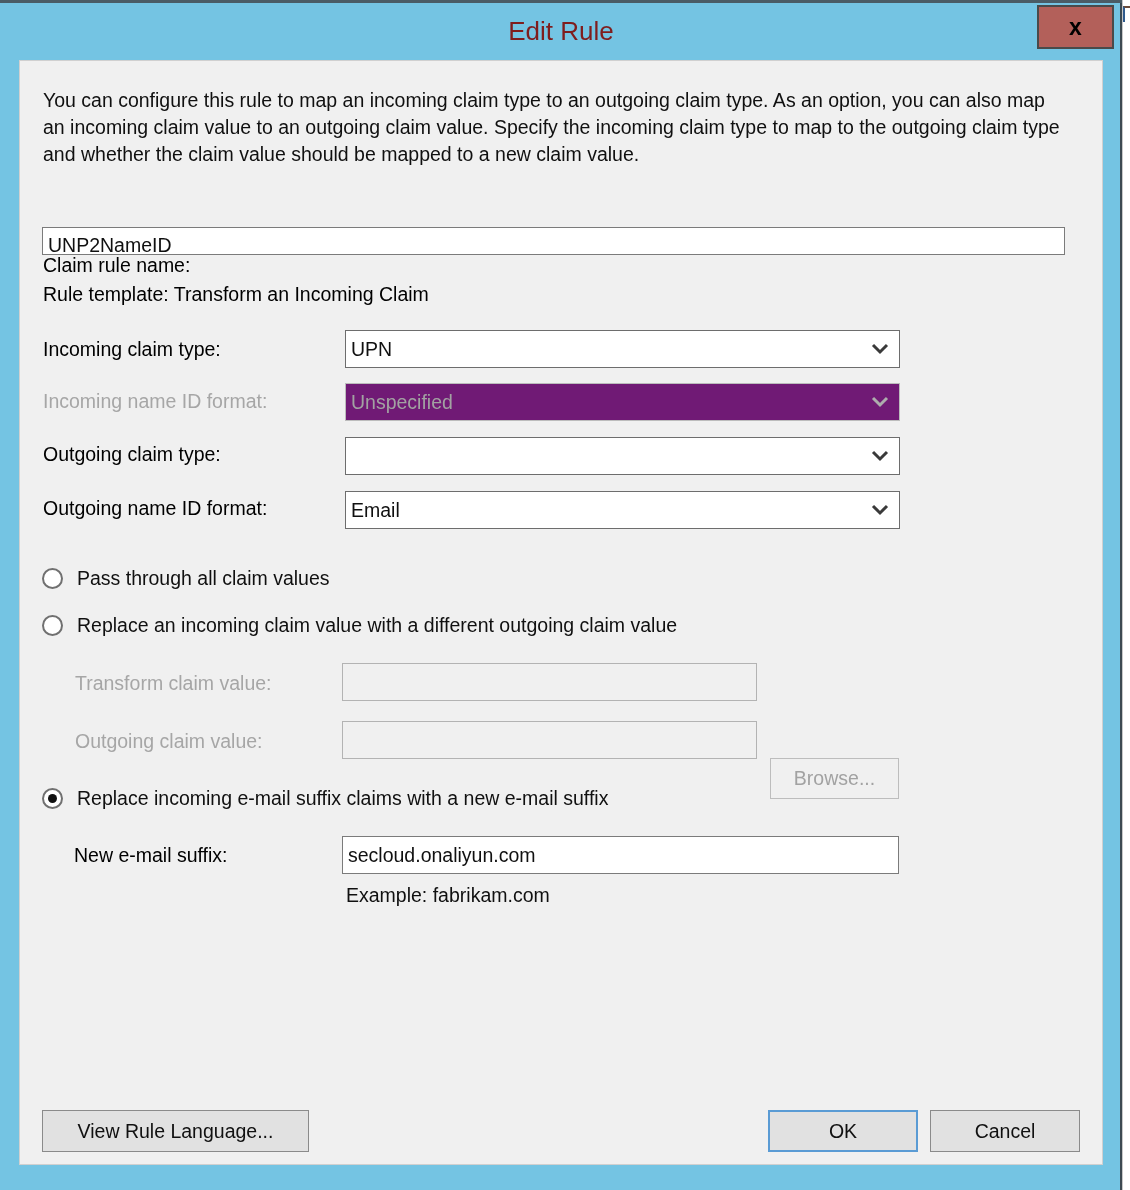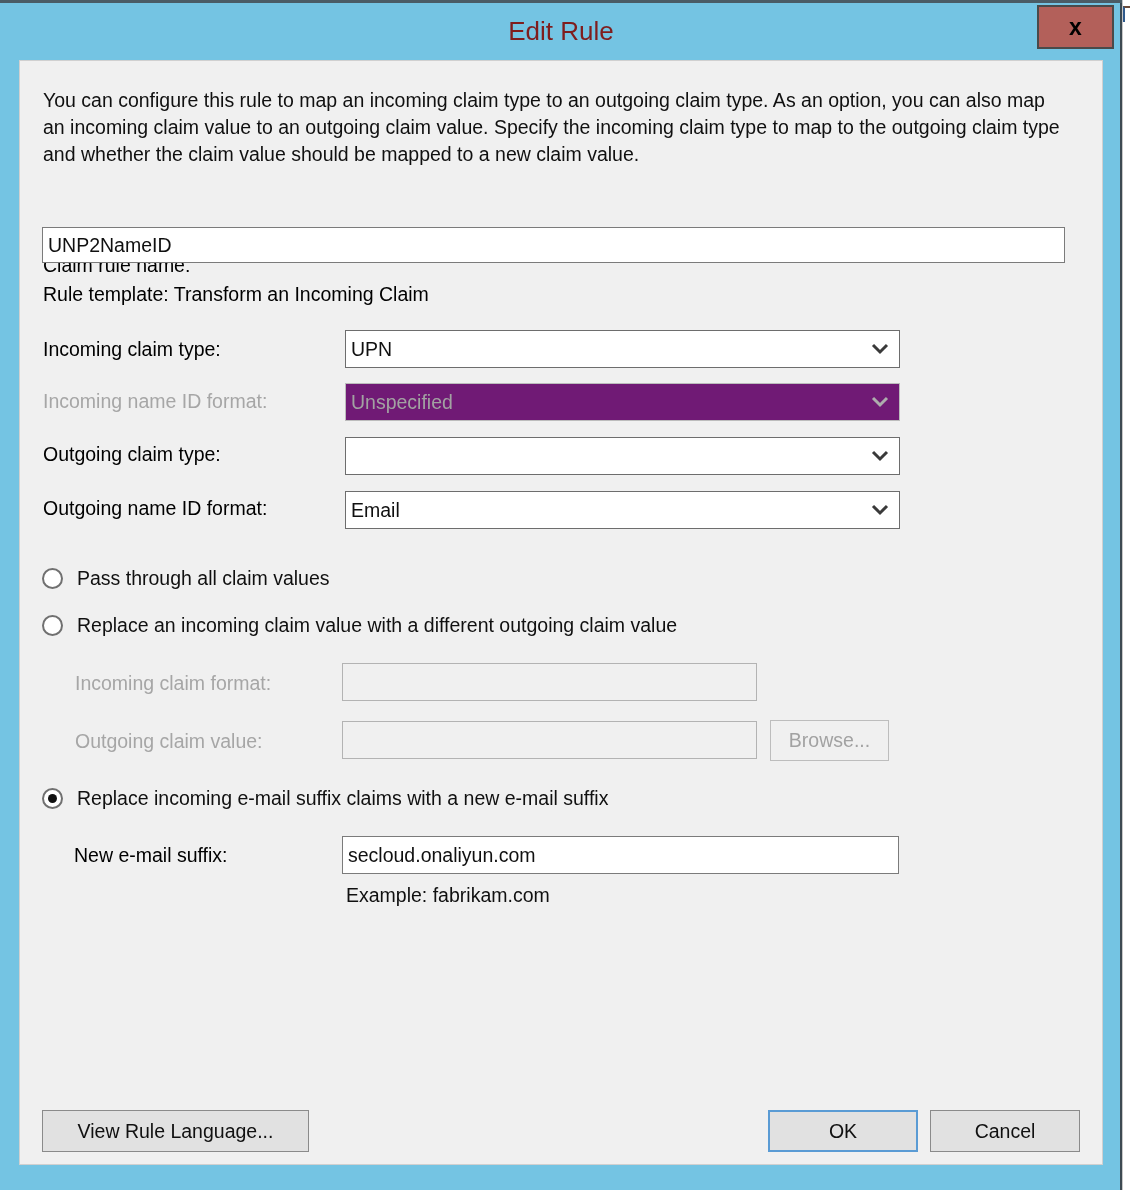--- a/index.html
+++ b/index.html
@@ -254,21 +254,21 @@
     <div class="title-text">Edit Rule</div>
     <div class="close-button">x</div>
   </div>
 
   <div class="content-panel">
 
     <div class="intro-text">You can configure this rule to map an incoming claim type to an outgoing claim type. As an option, you can also map an incoming claim value to an outgoing claim value. Specify the incoming claim type to map to the outgoing claim type and whether the claim value should be mapped to a new claim value.</div>
 
     <div class="field-label" style="left:23px; top:193px;">Claim rule name:</div>
 
-    <div class="textbox" style="left:22px; top:164px; width:1023px; height:36px; top:166px;">UNP2NameID</div>
+    <div class="textbox" style="left:22px; top:164px; width:1023px; height:28px; top:166px;">UNP2NameID</div>
 
     <div class="field-label" style="left:23px; top:222px;">Rule template: Transform an Incoming Claim</div>
 
     <div class="field-label" style="left:23px; top:277px;">Incoming claim type:</div>
     <div class="combobox" style="left:325px; top:269px; width:555px; height:38px;">
       <span class="combo-value">UPN</span>
       <span class="chevron">
         <svg width="18" height="12" viewBox="0 0 18 12" aria-hidden="true">
           <polyline points="2,2 9,9 16,2" fill="none" stroke="#3a3a3a" stroke-width="3"></polyline>
         </svg>
@@ -307,27 +307,27 @@
     <div class="radio-row" style="left:22px; top:506px;">
       <span class="radio-mark"></span>
       <span class="radio-text">Pass through all claim values</span>
     </div>
 
     <div class="radio-row" style="left:22px; top:553px;">
       <span class="radio-mark"></span>
       <span class="radio-text">Replace an incoming claim value with a different outgoing claim value</span>
     </div>
 
-    <div class="field-label disabled" style="left:55px; top:611px;">Incoming claim format:</div>
+    <div class="field-label disabled" style="left:55px; top:611px;">Transform claim value:</div>
     <div class="textbox disabled" style="left:322px; top:602px; width:415px; height:38px;"></div>
 
     <div class="field-label disabled" style="left:55px; top:669px;">Outgoing claim value:</div>
     <div class="textbox disabled" style="left:322px; top:660px; width:415px; height:38px;"></div>
 
-    <div class="btn disabled" style="left:750px; top:659px; width:119px; height:41px; line-height:39px;">Browse...</div>
+    <div class="btn disabled" style="left:750px; top:697px; width:129px; height:41px; line-height:39px;">Browse...</div>
 
     <div class="radio-row" style="left:22px; top:726px;">
       <span class="radio-mark checked"></span>
       <span class="radio-text">Replace incoming e-mail suffix claims with a new e-mail suffix</span>
     </div>
 
     <div class="field-label" style="left:54px; top:783px;">New e-mail suffix:</div>
     <div class="textbox" style="left:322px; top:775px; width:557px; height:38px; line-height:36px;">secloud.onaliyun.com</div>
 
     <div class="example-text" style="left:326px; top:823px;">Example: fabrikam.com</div>

